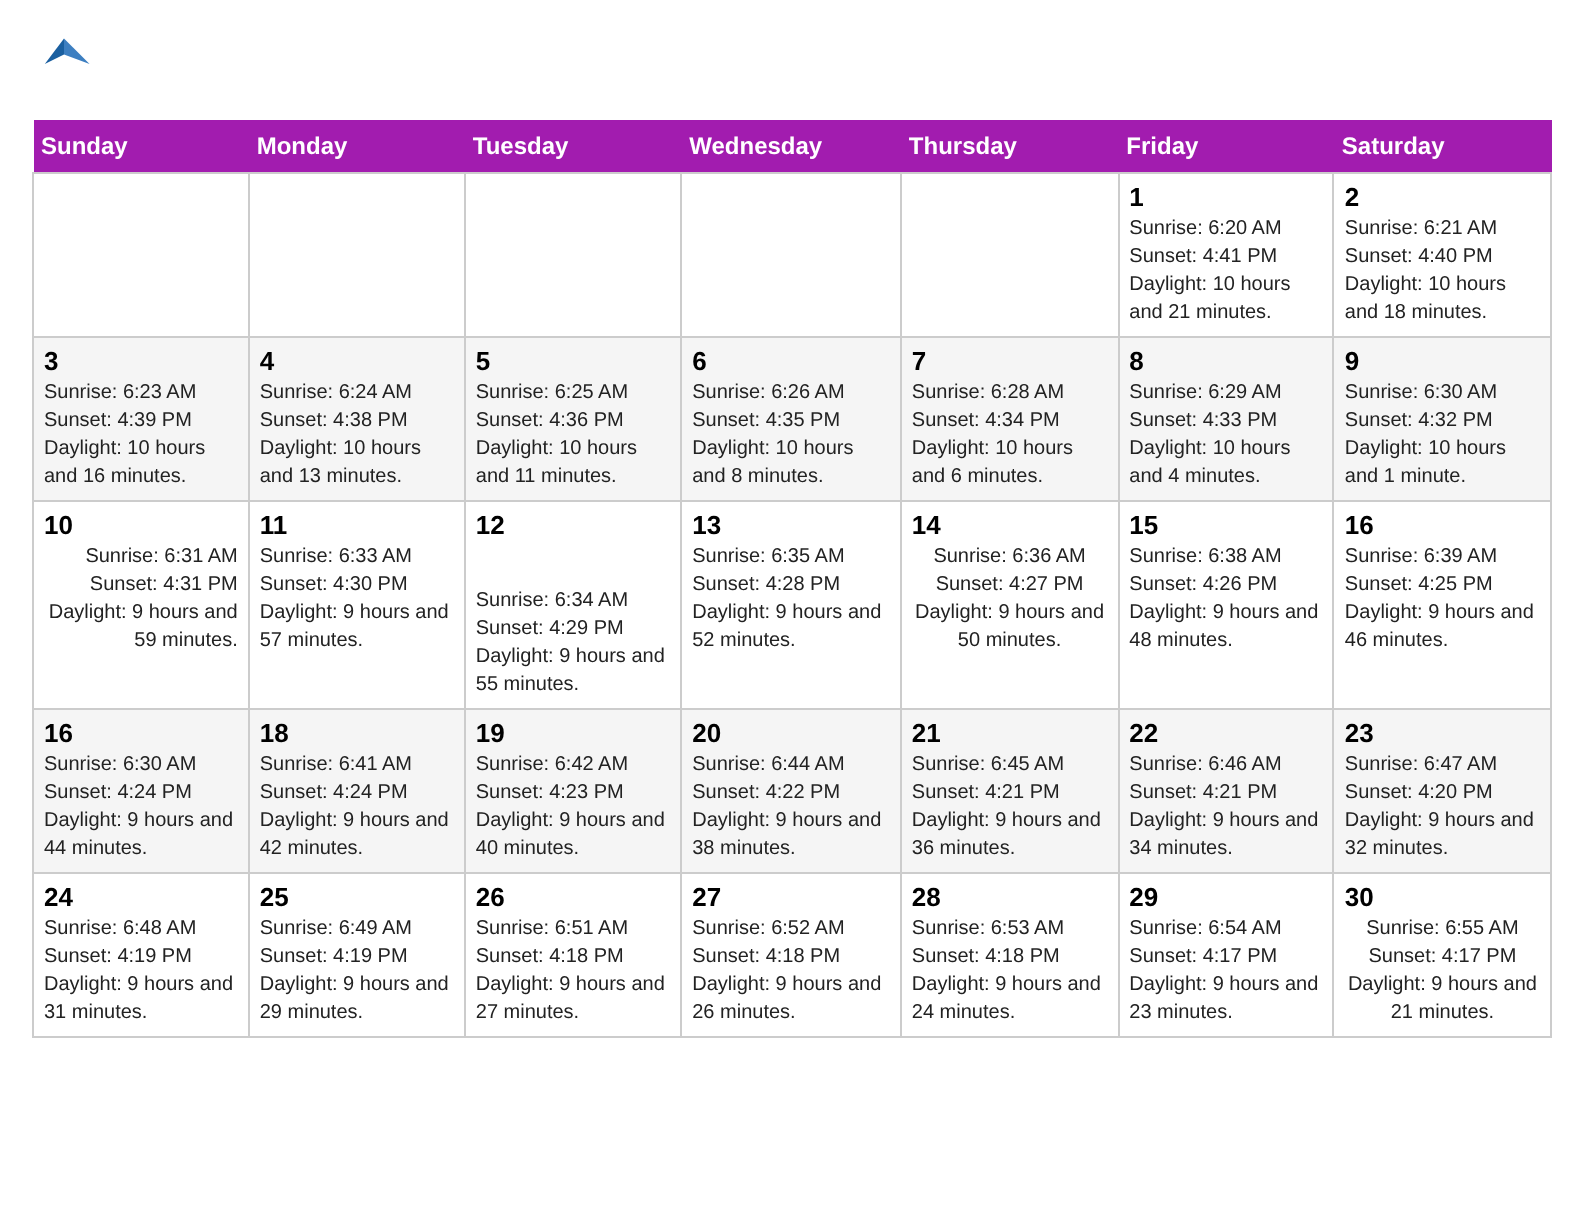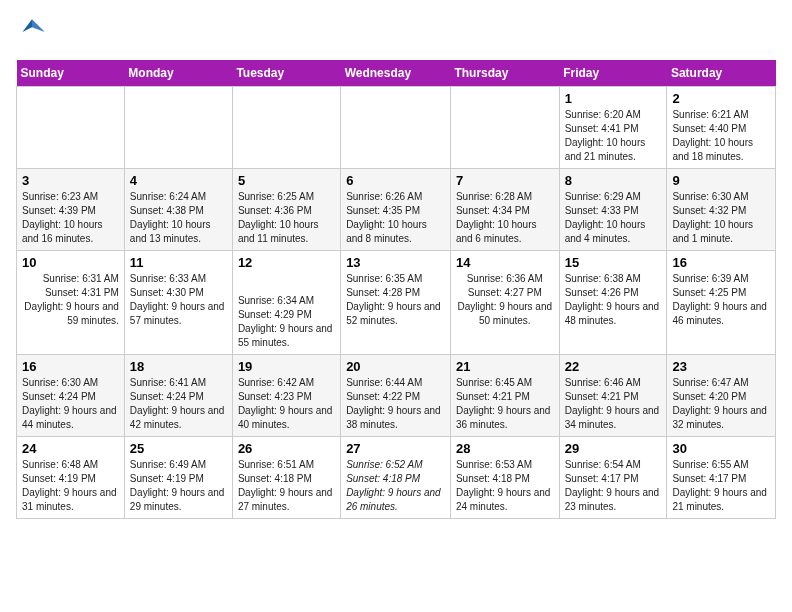--- a/index.html
+++ b/index.html
@@ -283,37 +283,37 @@
 Daylight: 9 hours and 29 minutes.</div>
         </td>
         <td>
           <div class="day-num">26</div>
           <div class="day-info" style="white-space: pre-line;">Sunrise: 6:51 AM
 Sunset: 4:18 PM
 Daylight: 9 hours and 27 minutes.</div>
         </td>
         <td>
           <div class="day-num">27</div>
-          <div class="day-info" style="white-space: pre-line; font-style: italic;">Sunrise: 6:52 AM
+          <div class="day-info" style="white-space: pre-line;">Sunrise: 6:52 AM
 Sunset: 4:18 PM
 Daylight: 9 hours and 26 minutes.</div>
         </td>
         <td>
           <div class="day-num">28</div>
           <div class="day-info" style="white-space: pre-line;">Sunrise: 6:53 AM
 Sunset: 4:18 PM
 Daylight: 9 hours and 24 minutes.</div>
         </td>
         <td>
           <div class="day-num">29</div>
           <div class="day-info" style="white-space: pre-line;">Sunrise: 6:54 AM
 Sunset: 4:17 PM
 Daylight: 9 hours and 23 minutes.</div>
         </td>
         <td>
           <div class="day-num">30</div>
-          <div class="day-info" style="white-space: pre-line;">Sunrise: 6:55 AM
+          <div class="day-info" style="white-space: pre-line; text-align: center;">Sunrise: 6:55 AM
 Sunset: 4:17 PM
 Daylight: 9 hours and 21 minutes.</div>
         </td>
       </tr>
     </tbody>
 </table>
 
 </body></html>

